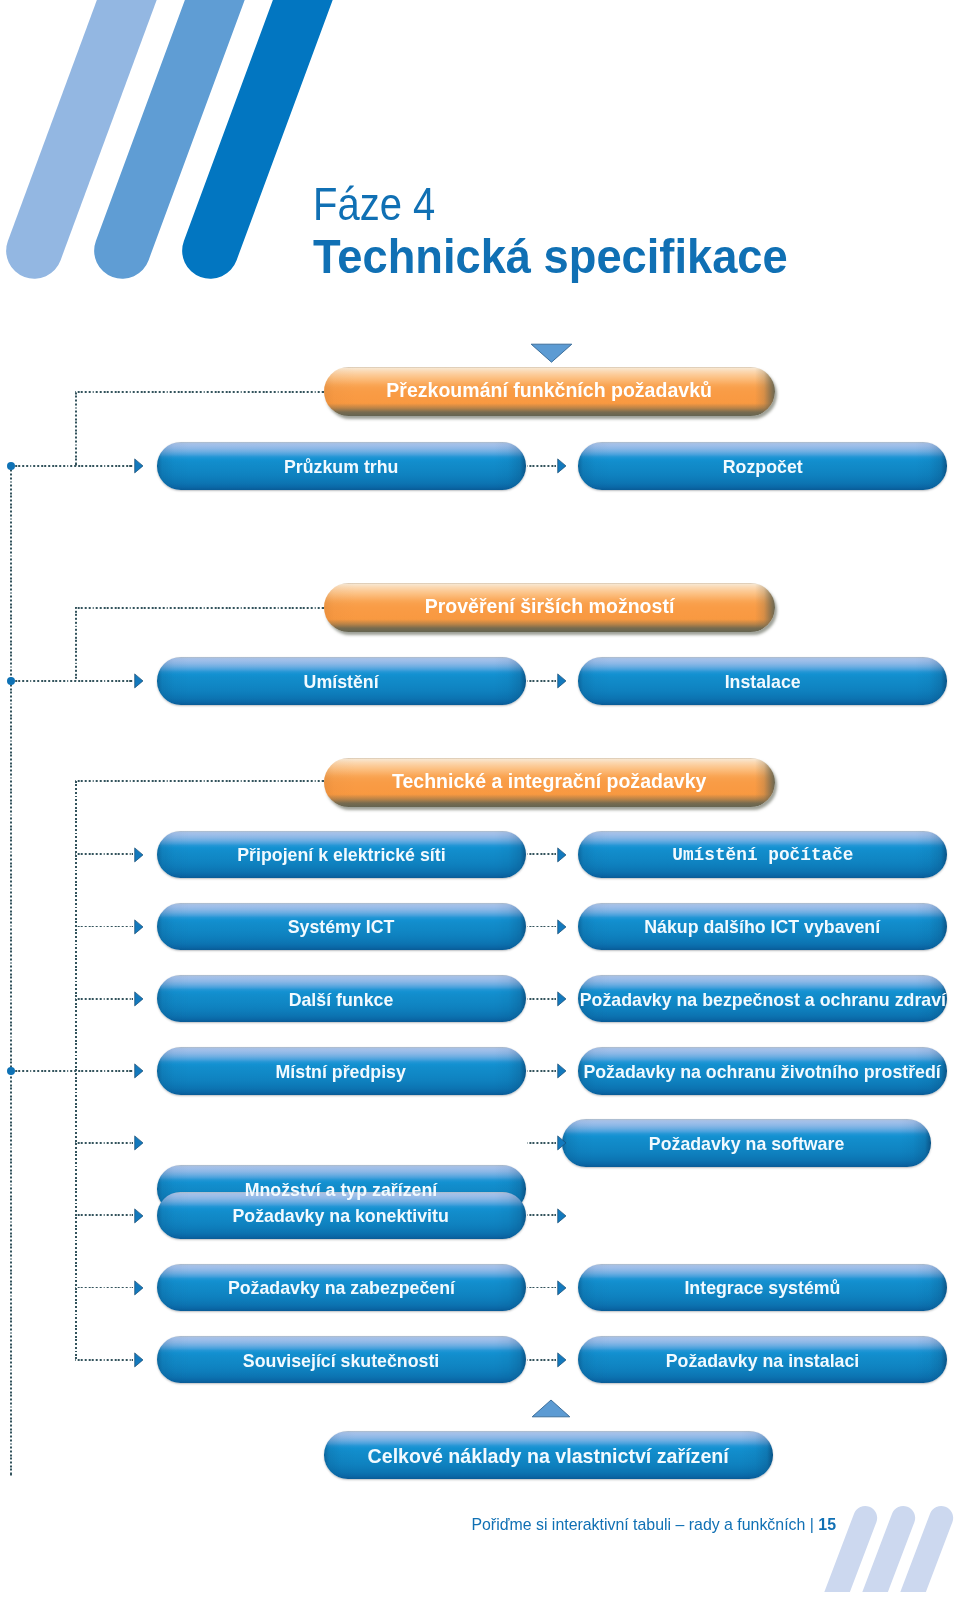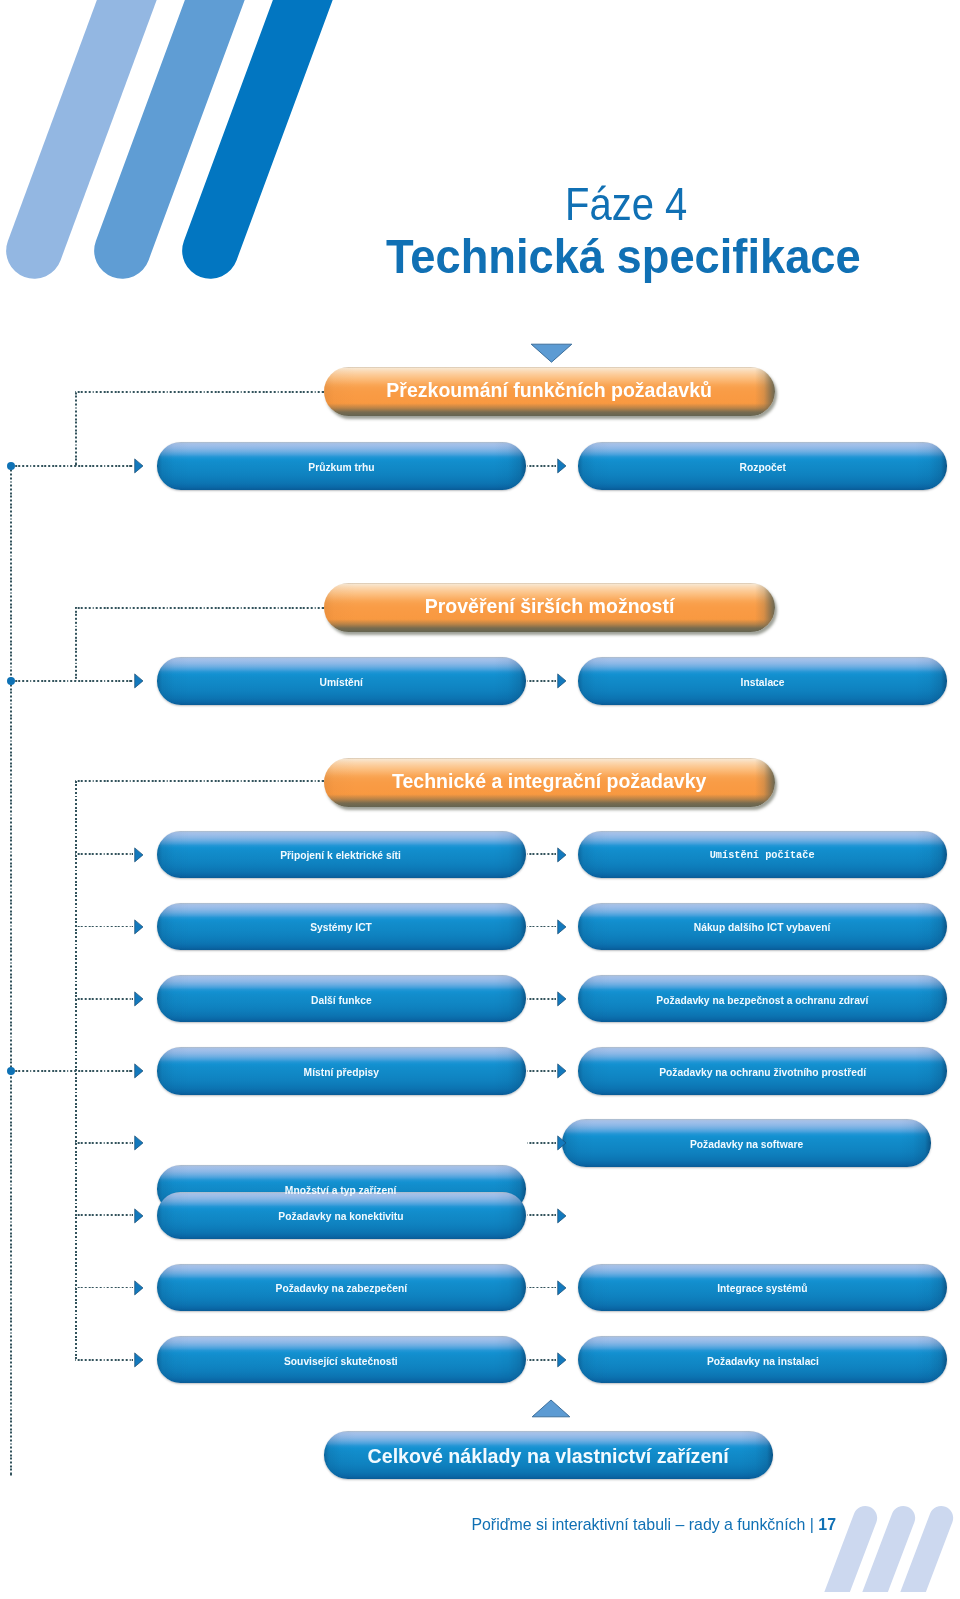--- a/index.html
+++ b/index.html
@@ -6,37 +6,37 @@
   body{width:960px;height:1599px;background:#ffffff;
        font-family:"Liberation Sans",sans-serif;position:relative;overflow:hidden;}
   .page{position:absolute;left:0;top:0;width:960px;height:1599px;}
 
   
   #logo-top{position:absolute;left:0;top:0;width:340px;height:290px;overflow:visible;}
   #logo-bottom{position:absolute;left:820px;top:1495px;width:140px;height:97px;overflow:hidden;}
   #logo-bottom svg{position:absolute;left:0;top:0;}
 
   
-  #title-block{position:absolute;left:313px;top:180px;text-align:center;}
+  #title-block{position:absolute;left:313px;top:180px;}
   .t-phase{font-size:47.1px;color:#1070b4;line-height:1;letter-spacing:0;
            display:inline-block;transform:scaleX(.849);transform-origin:0 0;}
   .t-name{font-size:47.8px;font-weight:bold;color:#1070b4;line-height:1;margin-top:6px;
           letter-spacing:0;display:inline-block;transform:scaleX(.947);transform-origin:0 0;}
 
   
   #diagram{position:absolute;left:0;top:0;width:960px;height:1599px;}
 
   .btn{position:absolute;box-sizing:border-box;display:flex;align-items:center;
        justify-content:center;color:#ffffff;font-weight:bold;white-space:nowrap;}
   .btn .lbl{position:relative;z-index:3;display:inline-block;transform:scaleX(.935);top:1px;}
   .orange .lbl{margin-top:-6px;top:1px;}
   .btn.big{font-size:21px;}
 
   
-  .blue{height:47.5px;border-radius:23.8px/23.8px;font-size:11px;
+  .blue{height:47.5px;border-radius:23.8px/23.8px;font-size:19px;
         color:#f2faff;position:absolute;
         background:
           linear-gradient(to right, rgba(6,48,92,.40) 0, rgba(6,48,92,.14) 5px,
                           rgba(6,48,92,.03) 17px, rgba(6,48,92,0) 32px,
                           rgba(6,48,92,0) calc(100% - 32px),
                           rgba(6,48,92,.05) calc(100% - 18px),
                           rgba(6,48,92,.22) calc(100% - 6px), rgba(6,48,92,.60) 100%),
           linear-gradient(to bottom,
              #afbcc8 0%, #a6c1e7 3.5%, #9dbee9 8%, #8ab7e6 14%,
              #6eaee2 20%, #4aa2dd 26%, #2396d5 31%, #1391d1 36%,
@@ -303,21 +303,21 @@
         <svg width="40" height="19" viewBox="0 0 40 19">
           <path d="M20 1 L38.8 17.8 L1.2 17.8 Z" fill="#5c9bd3" stroke="#3d6f9c" stroke-width="1"></path>
         </svg>
       </div>
       <div class="btn blue big" style="left:323.9px;top:1431px;width:449px;">
         <span class="lbl">Celkové náklady na vlastnictví zařízení</span>
       </div>
     </div>
 
   <div id="footer">
-    <span>Pořiďme si interaktivní tabuli – rady a funkčních | </span><span class="pg">17</span>
+    <span>Pořiďme si interaktivní tabuli – rady a funkčních | </span><span class="pg">15</span>
   </div>
 
   <div id="logo-bottom">
     <svg width="160" height="130" viewBox="0 0 160 130">
     <g stroke-linecap="round" fill="none" stroke-width="23.9" stroke="#ccd8ef">
       <line x1="45.2" y1="22.9" x2="8.4" y2="120"></line>
       <line x1="83.2" y1="22.9" x2="46.4" y2="120"></line>
       <line x1="121.2" y1="22.9" x2="84.4" y2="120"></line>
     </g>
     </svg>

